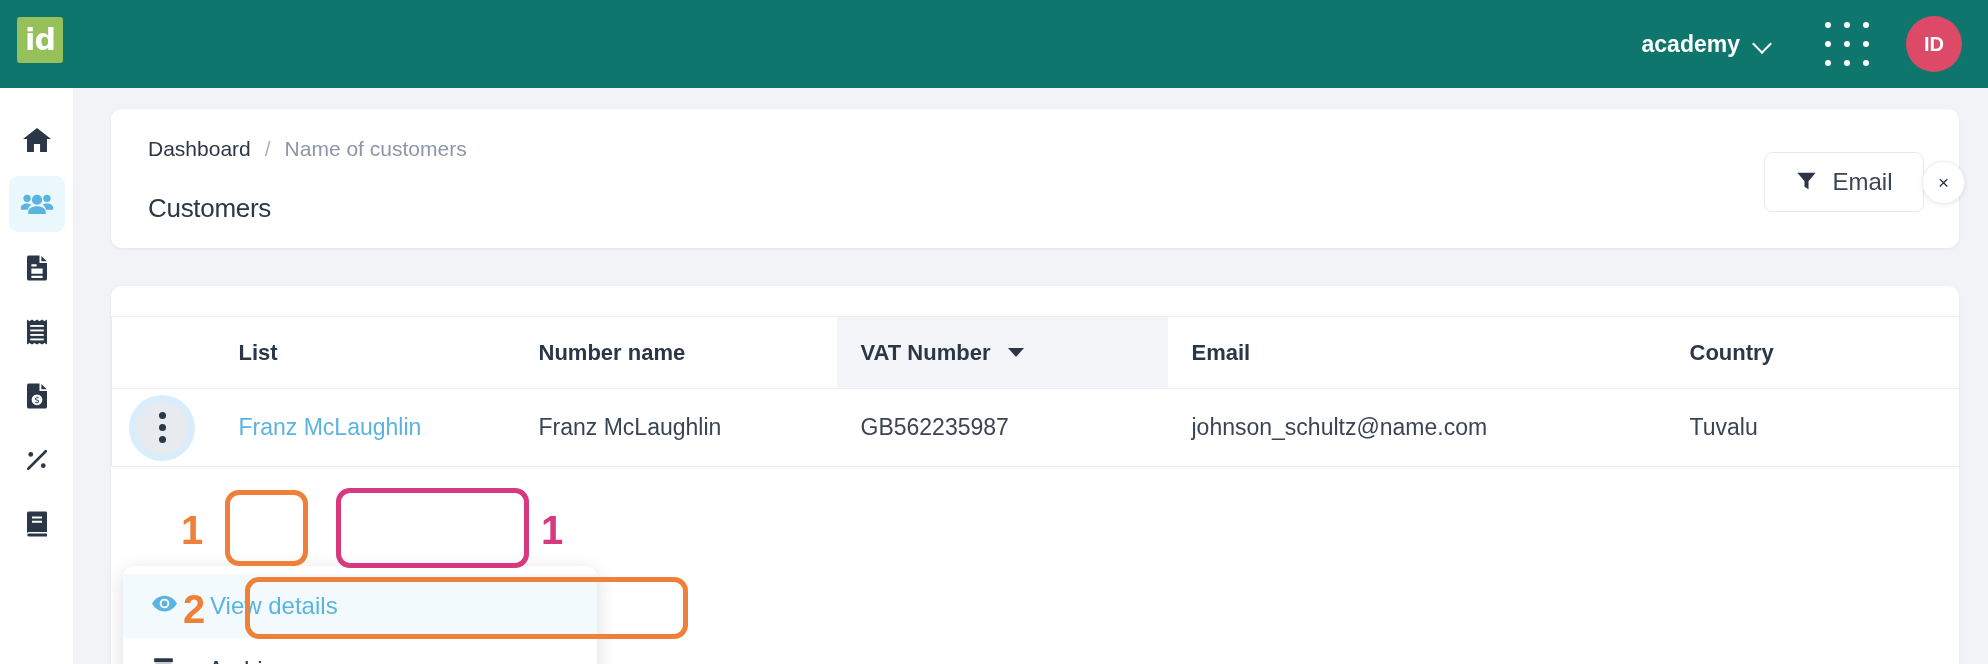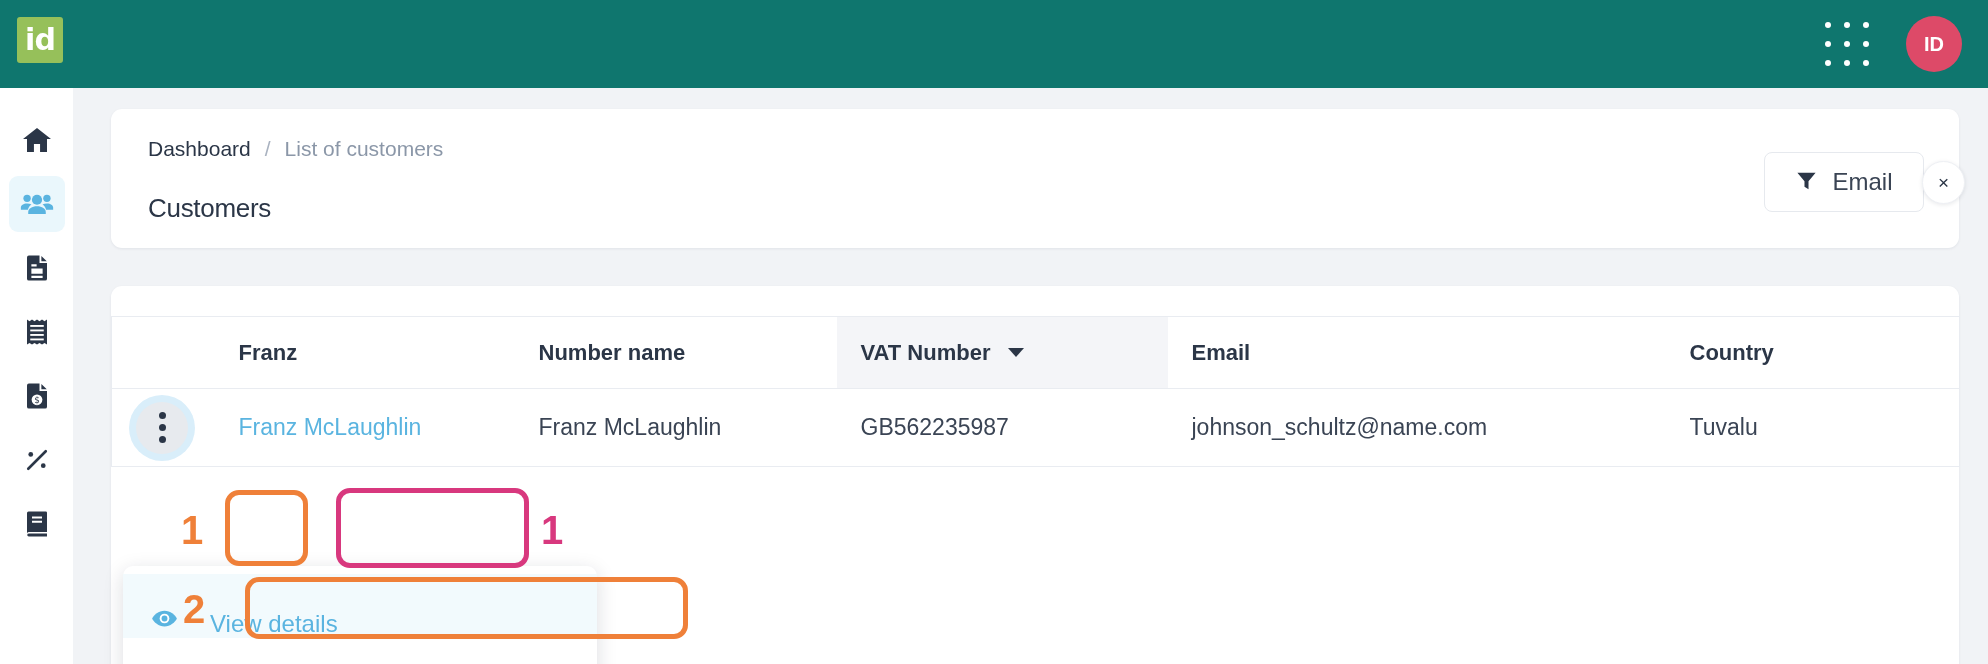--- a/index.html
+++ b/index.html
@@ -165,21 +165,21 @@
   
   .dropdown {
     position: absolute; left: 50px; top: 478px;
     width: 474px; height: 147px;
     background: #ffffff; border-radius: 10px;
     box-shadow: 0 5px 20px rgba(20,30,50,0.15);
     padding: 8px 0;
     z-index: 60;
   }
   .dd-item {
-    height: 64px; display: flex; align-items: flex-end; gap: 32px;
+    height: 64px; display: flex; align-items: center; gap: 32px;
     padding-left: 28px; font-size: 24px; font-weight: 300;
     color: #2b3647; cursor: pointer;
   }
   .dd-item.highlighted { background: #f2fafd; color: #5ab4e0; }
 
   
   .anno-box {
     position: absolute; border-radius: 14px; pointer-events: none; z-index: 70;
   }
   .anno-orange { border: 5px solid #ef8039; }
@@ -201,20 +201,24 @@
 </head>
 <body>
 
 <div id="app">
 
   <div class="topbar">
     <div class="logo-box">
       <span class="logo-text">id</span>
     </div>
     <div class="topbar-right">
+      <div class="org-switcher">
+        <span>academy</span>
+        <span class="chev"></span>
+      </div>
       <div class="grid-dots">
         <i></i>
           <i></i>
           <i></i>
         <i></i>
           <i></i>
           <i></i>
         <i></i>
           <i></i>
           <i></i>
@@ -292,21 +296,21 @@
       </span>
     </div>
   </nav>
 
   <div class="content">
 
     <div class="card header-card">
       <div class="breadcrumb">
         <span class="bc-current">Dashboard</span>
         <span class="bc-sep">/</span>
-        <span class="bc-link">List of customers</span>
+        <span class="bc-link">Name of customers</span>
       </div>
       <div class="page-title">Customers</div>
 
       <div class="filter-btn">
         <span>
           <svg width="23" height="23" viewBox="0 0 24 24" fill="#2b3647">
             <path d="M2.5 4h19l-7.4 8.7V21l-4.2-2.6v-5.7z"></path>
           </svg>
         </span>
         <span class="filter-label">Email</span>
@@ -324,21 +328,21 @@
             <col style="width:322px">
           <col style="width:331px">
             <col style="width:498px">
             <col style="width:294px">
         </colgroup>
         <thead>
           <tr>
             <th></th>
             <th>
               <div class="th-inner">
-                  <span>Franz</span>
+                  <span>List</span>
                 </div>
             </th>
             <th>
               <div class="th-inner">
                   <span>Number name</span>
                 </div>
             </th>
             <th class="sorted">
               <div class="th-inner">
                 <span>VAT Number</span>

